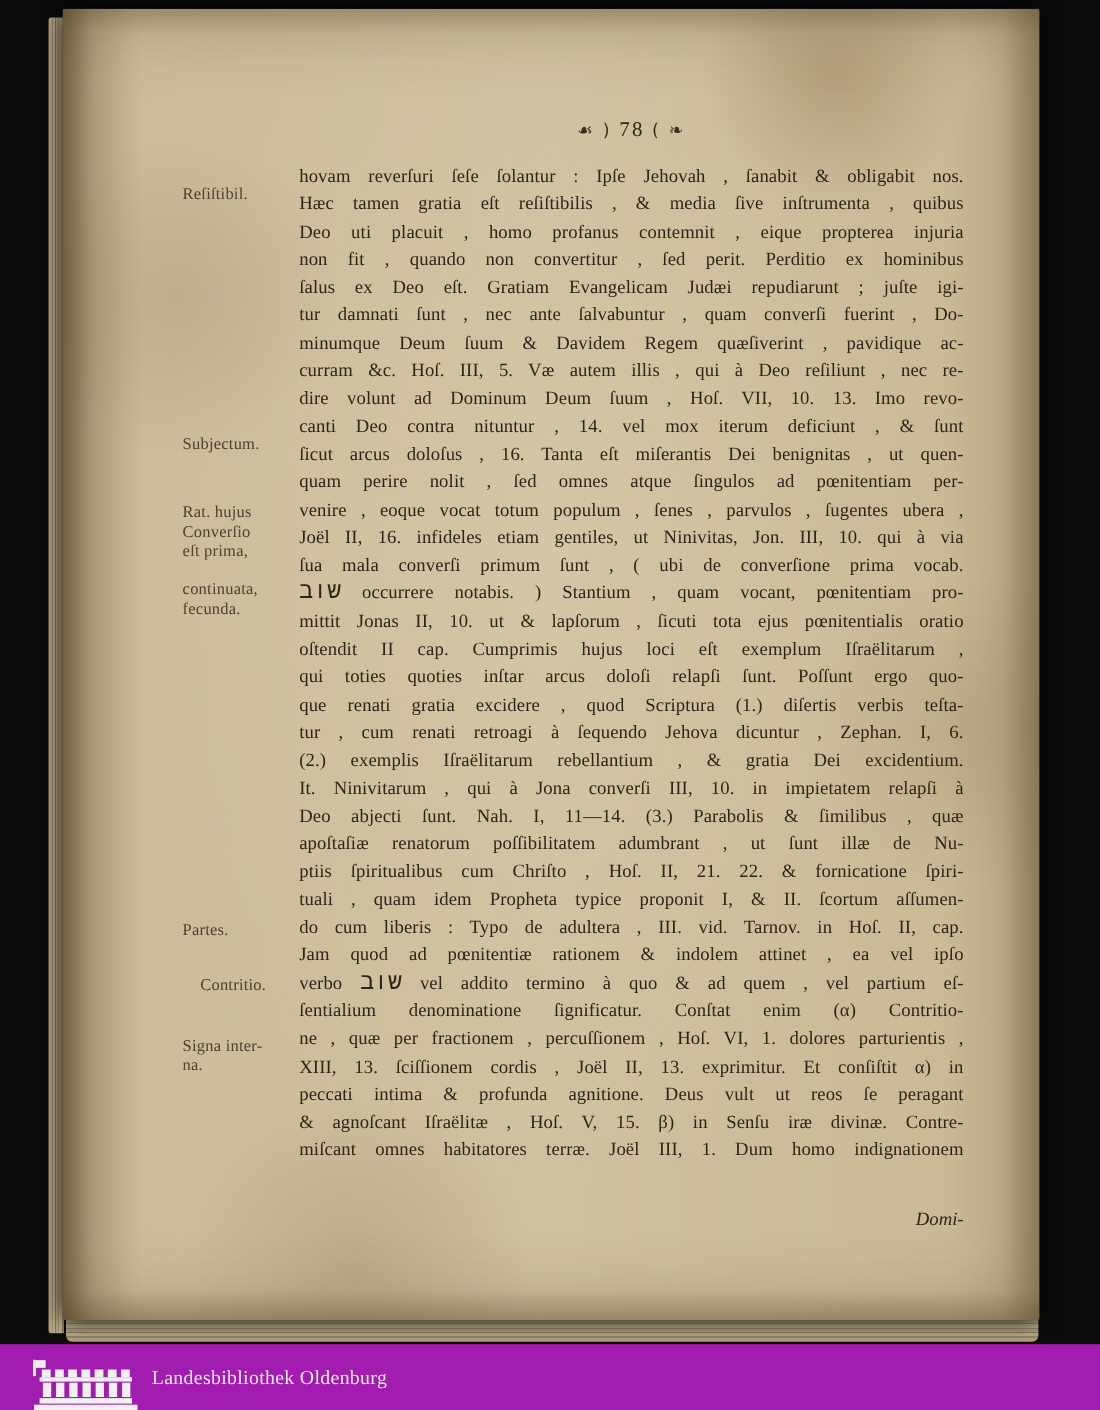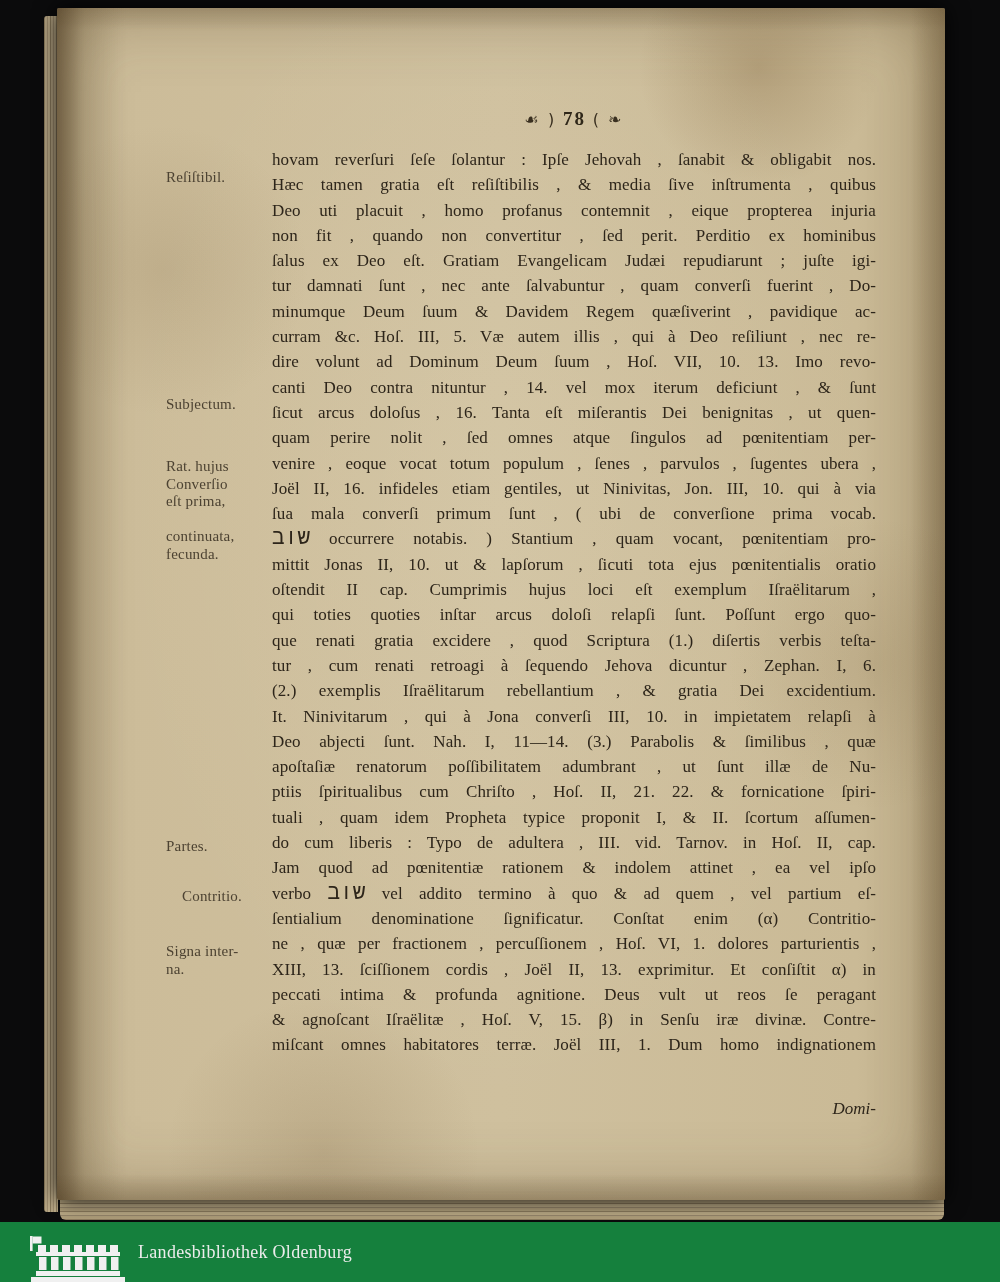--- a/index.html
+++ b/index.html
@@ -41,21 +41,21 @@
       linear-gradient(90deg, rgba(55,38,18,.38), rgba(55,38,18,.10) 28px, transparent 70px),
       linear-gradient(270deg, rgba(85,65,35,.30), transparent 34px),
       linear-gradient(180deg, rgba(85,65,35,.22), transparent 22px),
       linear-gradient(0deg, rgba(85,65,35,.28), transparent 26px);
   }
   .page-header{
     position:absolute;left:215px;top:100px;width:604px;
     text-align:center;color:#2f2719;font-size:19px;letter-spacing:2px;
   }
   .page-header .orn{font-family:"DejaVu Sans",sans-serif;font-size:16px;color:#3a3020;}
-  .page-header .num{font-weight:bold;}
+  .page-header .num{font-weight:normal;}
   .margin-notes{
     position:absolute;left:109px;top:139px;width:100px;height:980px;
     font-size:15px;line-height:17.5px;color:#4c4232;
   }
   .mnote{
     position:absolute;left:0;width:100px;white-space:pre-line;
     letter-spacing:.2px;
   }
   .body-text{
     position:absolute;left:215px;top:139px;width:604px;
@@ -67,21 +67,21 @@
     letter-spacing:.1px;
   }
   .line .it{}
   .line .heb{font-family:Liberation Mono, monospace;font-size:21px;}
   .catchword-line{
     height:25.3px;line-height:25.3px;text-align:right;text-align-last:right;
     font-style:italic;color:#2d251a;font-size:17px;margin-top:38px;
   }
   .footer-bar{
     position:absolute;left:0;top:1222px;width:1000px;height:60px;
-    background:#15803d;display:flex;align-items:center;
+    background:#a21caf;display:flex;align-items:center;
   }
   .library-logo{position:absolute;left:28px;top:14px;width:98px;height:46px;}
   .library-name{
     position:absolute;left:138px;top:0;height:60px;display:flex;align-items:center;
     color:#ececec;font-size:18px;font-family:"Liberation Serif","DejaVu Serif",serif;
     letter-spacing:.3px;
   }
 </style>
 </head>
 <body>

